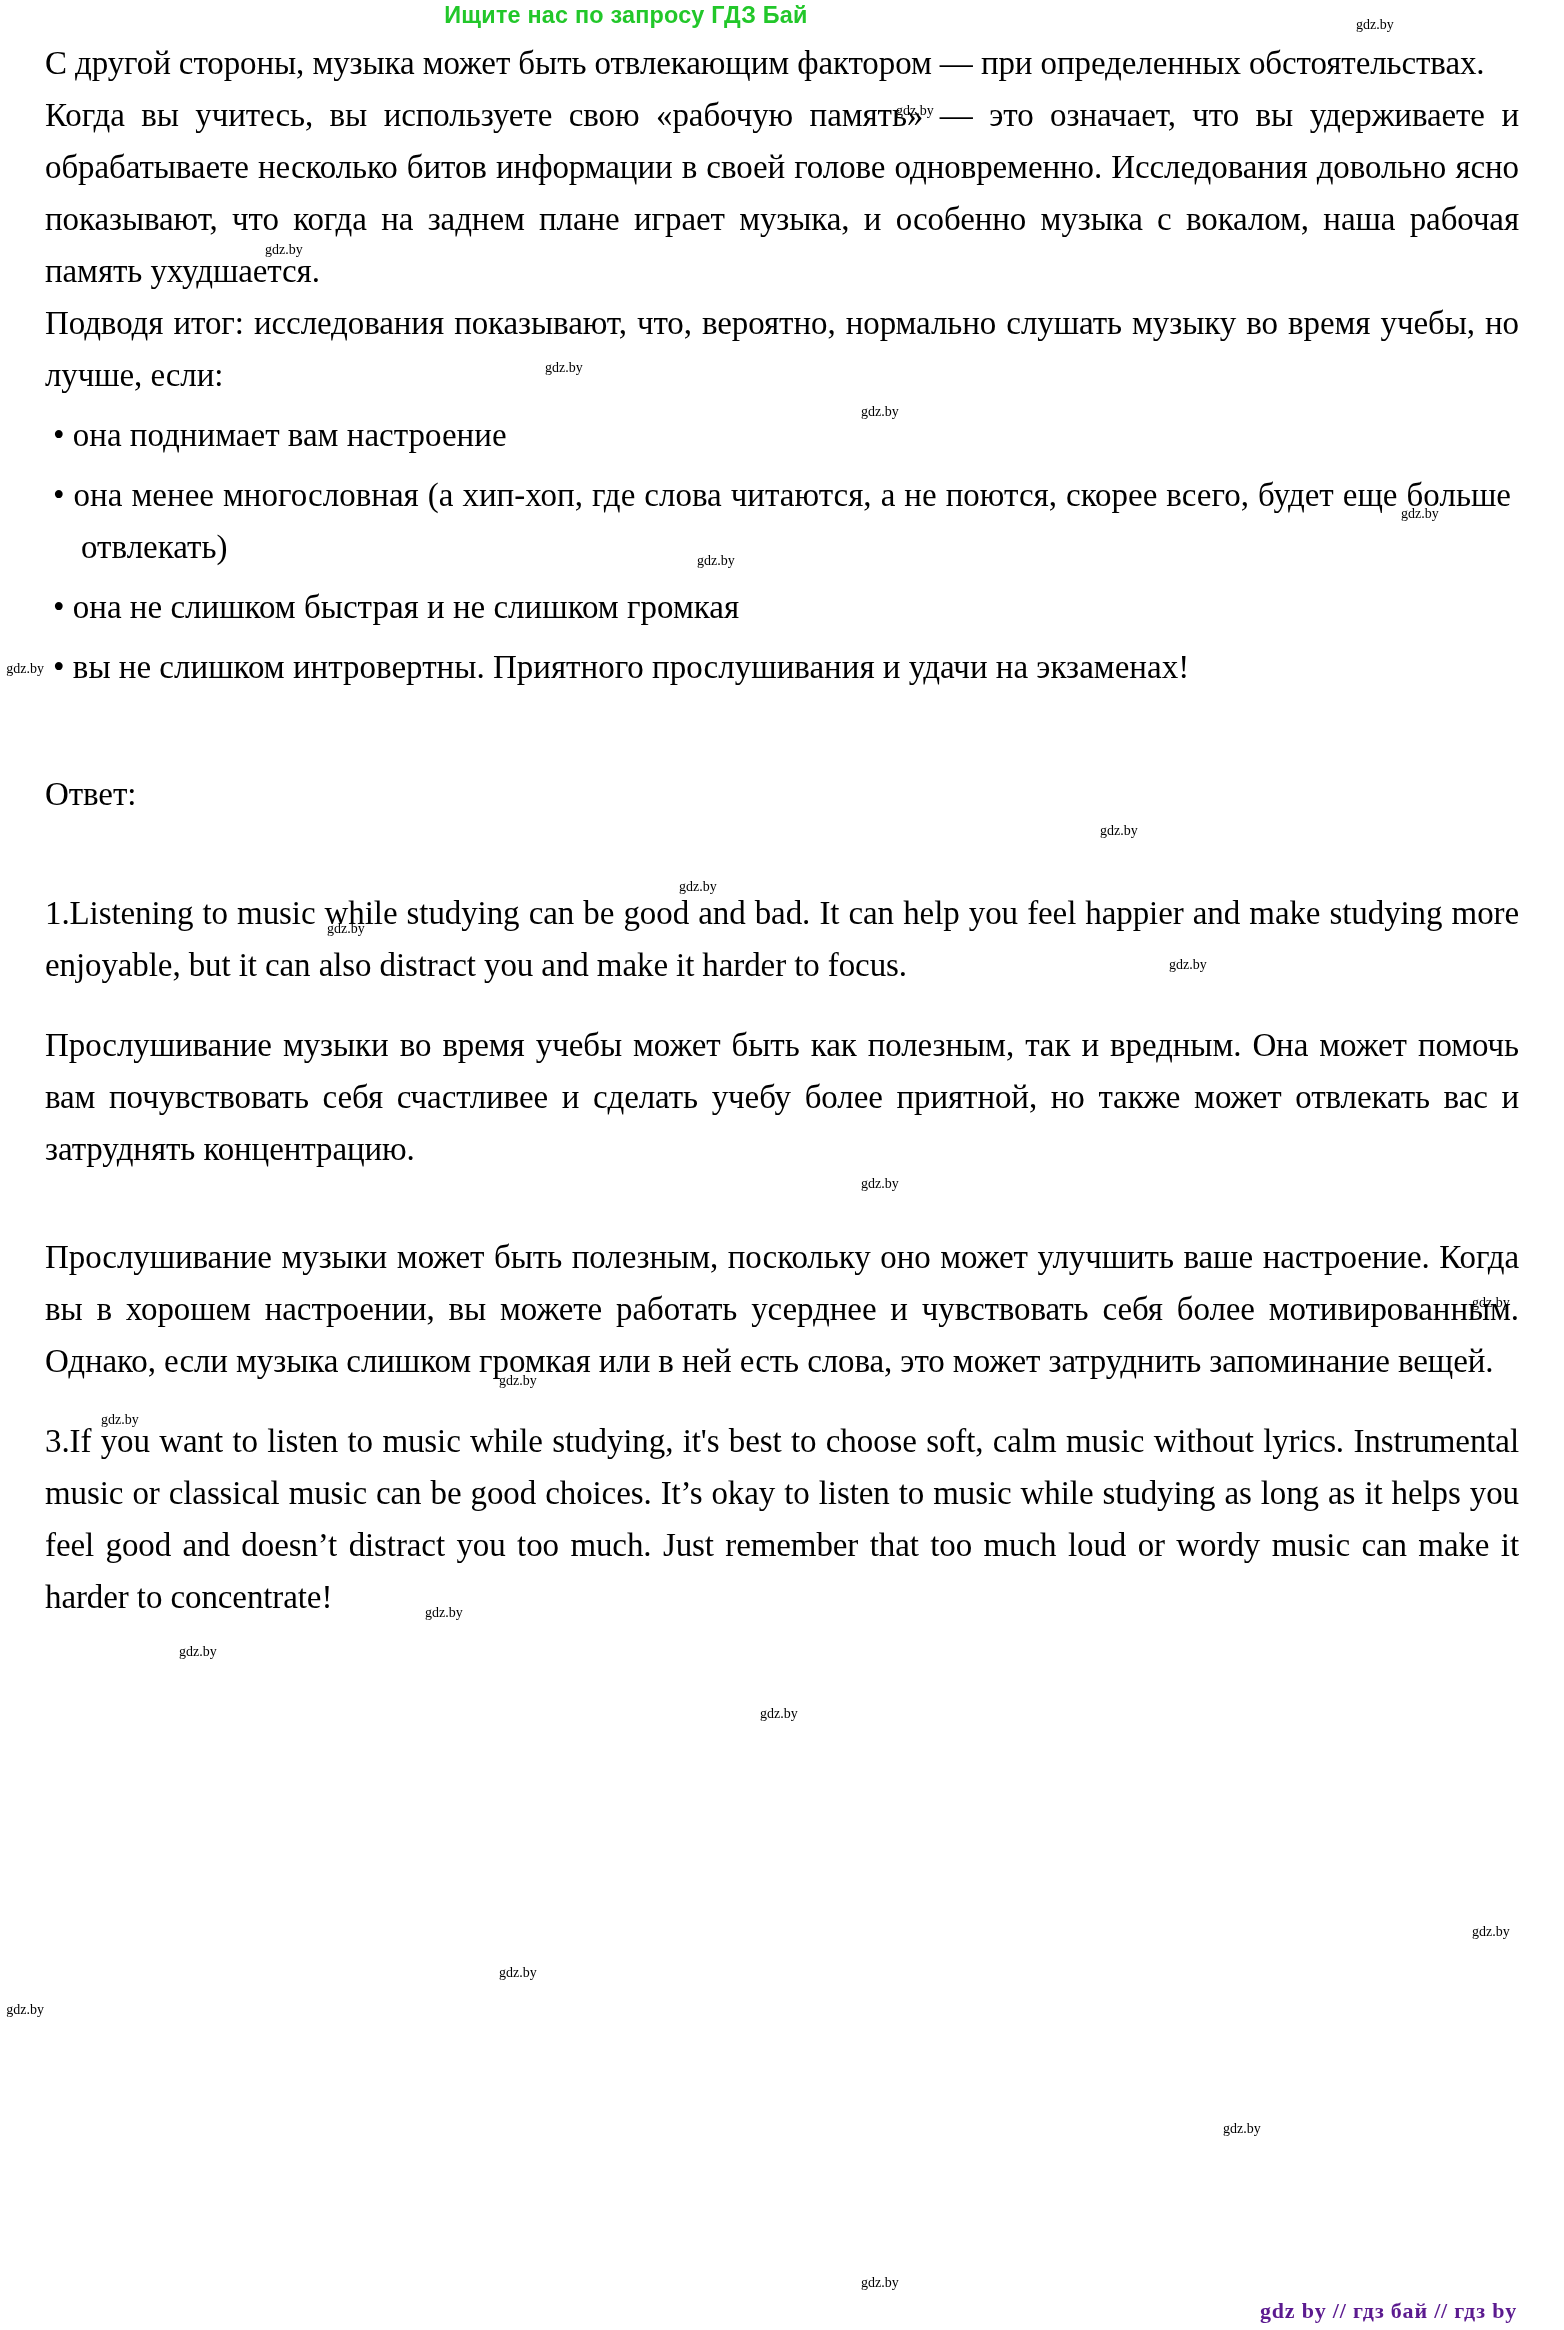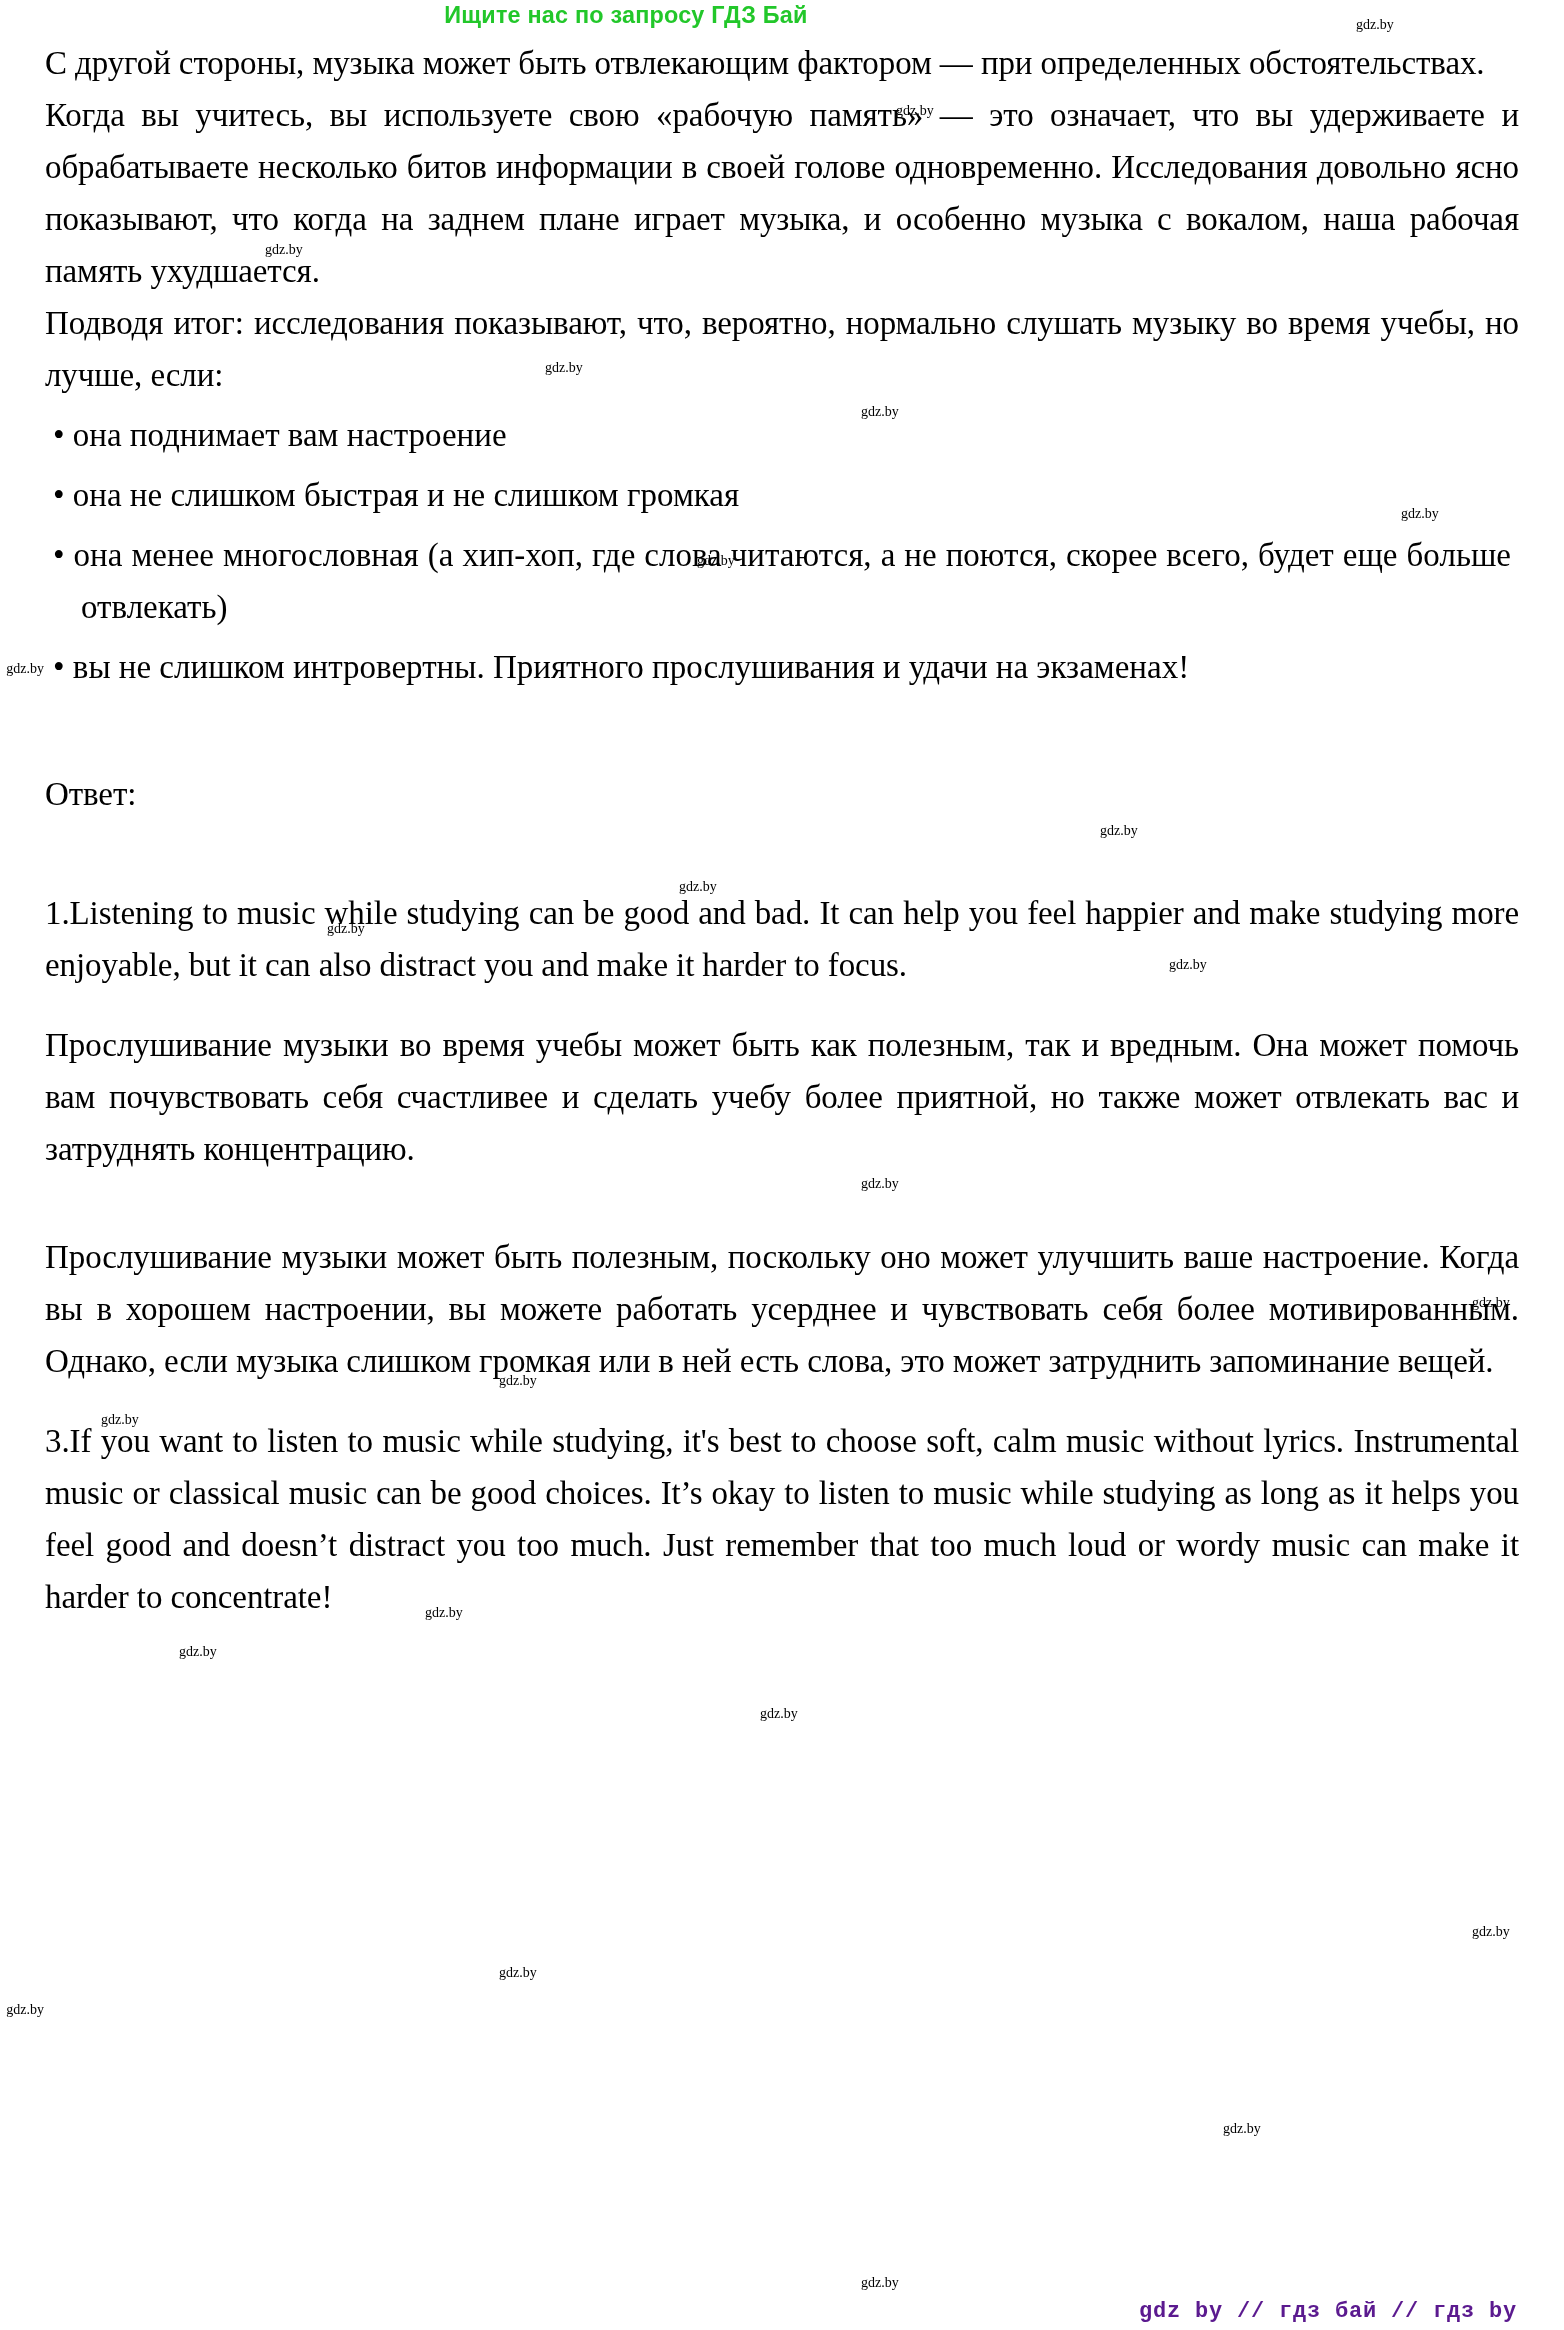--- a/index.html
+++ b/index.html
@@ -72,21 +72,21 @@
     color: #000000;
     white-space: nowrap;
     pointer-events: none;
     z-index: 5;
   }
   
   .footer {
     position: absolute;
     bottom: 6.2px;
     right: 47px;
-    font-family: Liberation Mono, monospace;
+    font-family: Liberation Serif, serif;
     font-size: 22px;
     font-weight: bold;
     color: #5b1a8f;
     letter-spacing: 0.8px;
     white-space: nowrap;
   }
 </style>
 </head>
 <body>
 
@@ -96,22 +96,22 @@
 
   <div class="flow">
 
     <p class="para">С другой стороны, музыка может быть отвлекающим фактором — при определенных обстоятельствах.</p>
 
     <p class="para">Когда вы учитесь, вы используете свою «рабочую память» — это означает, что вы удерживаете и обрабатываете несколько битов информации в своей голове одновременно. Исследования довольно ясно показывают, что когда на заднем плане играет музыка, и особенно музыка с вокалом, наша рабочая память ухудшается.</p>
 
     <p class="para">Подводя итог: исследования показывают, что, вероятно, нормально слушать музыку во время учебы, но лучше, если:</p>
 
     <p class="bullet noj">• она поднимает вам настроение</p>
+    <p class="bullet">• она менее многословная (а хип-хоп, где слова читаются, а не поются, скорее всего, будет еще больше отвлекать)</p>
     <p class="bullet noj">• она не слишком быстрая и не слишком громкая</p>
-    <p class="bullet">• она менее многословная (а хип-хоп, где слова читаются, а не поются, скорее всего, будет еще больше отвлекать)</p>
     <p class="bullet">• вы не слишком интровертны. Приятного прослушивания и удачи на экзаменах!</p>
 
     <div class="gap-l"></div>
 
     <p class="para noj">Ответ:</p>
 
     <div class="gap-l"></div>
 
     <p class="para">1.Listening to music while studying can be good and bad. It can help you feel happier and make studying more enjoyable, but it can also distract you and make it harder to focus.</p>
 

